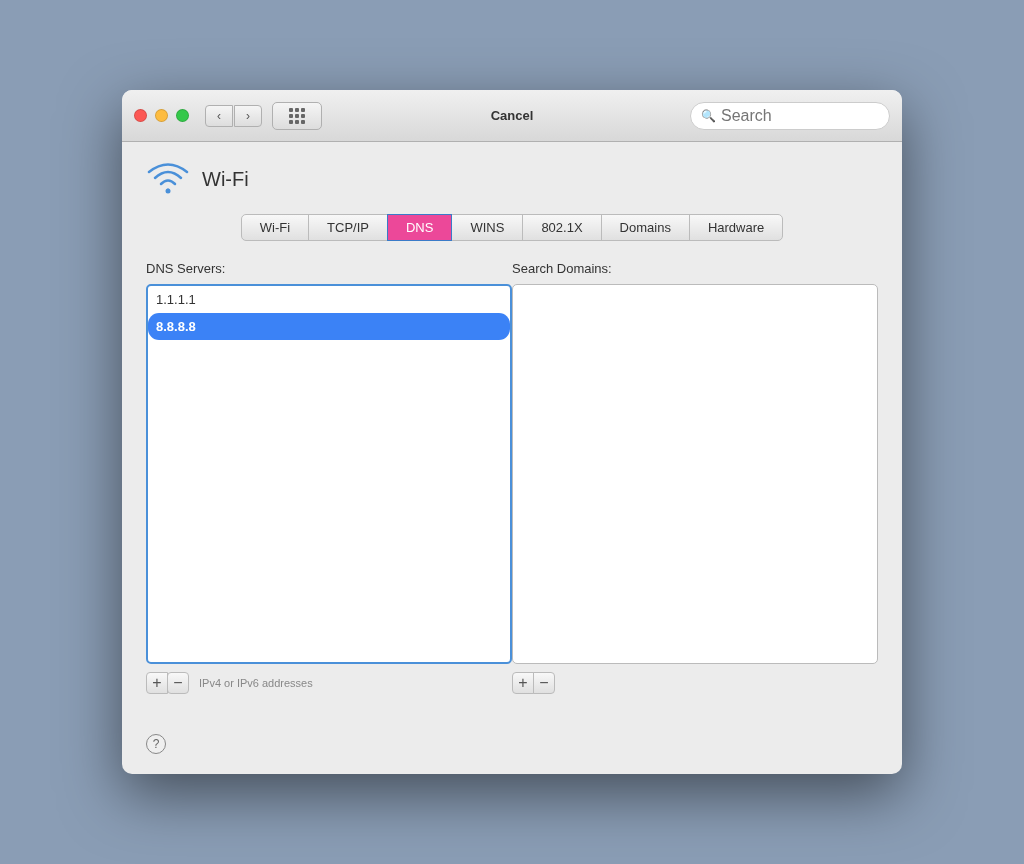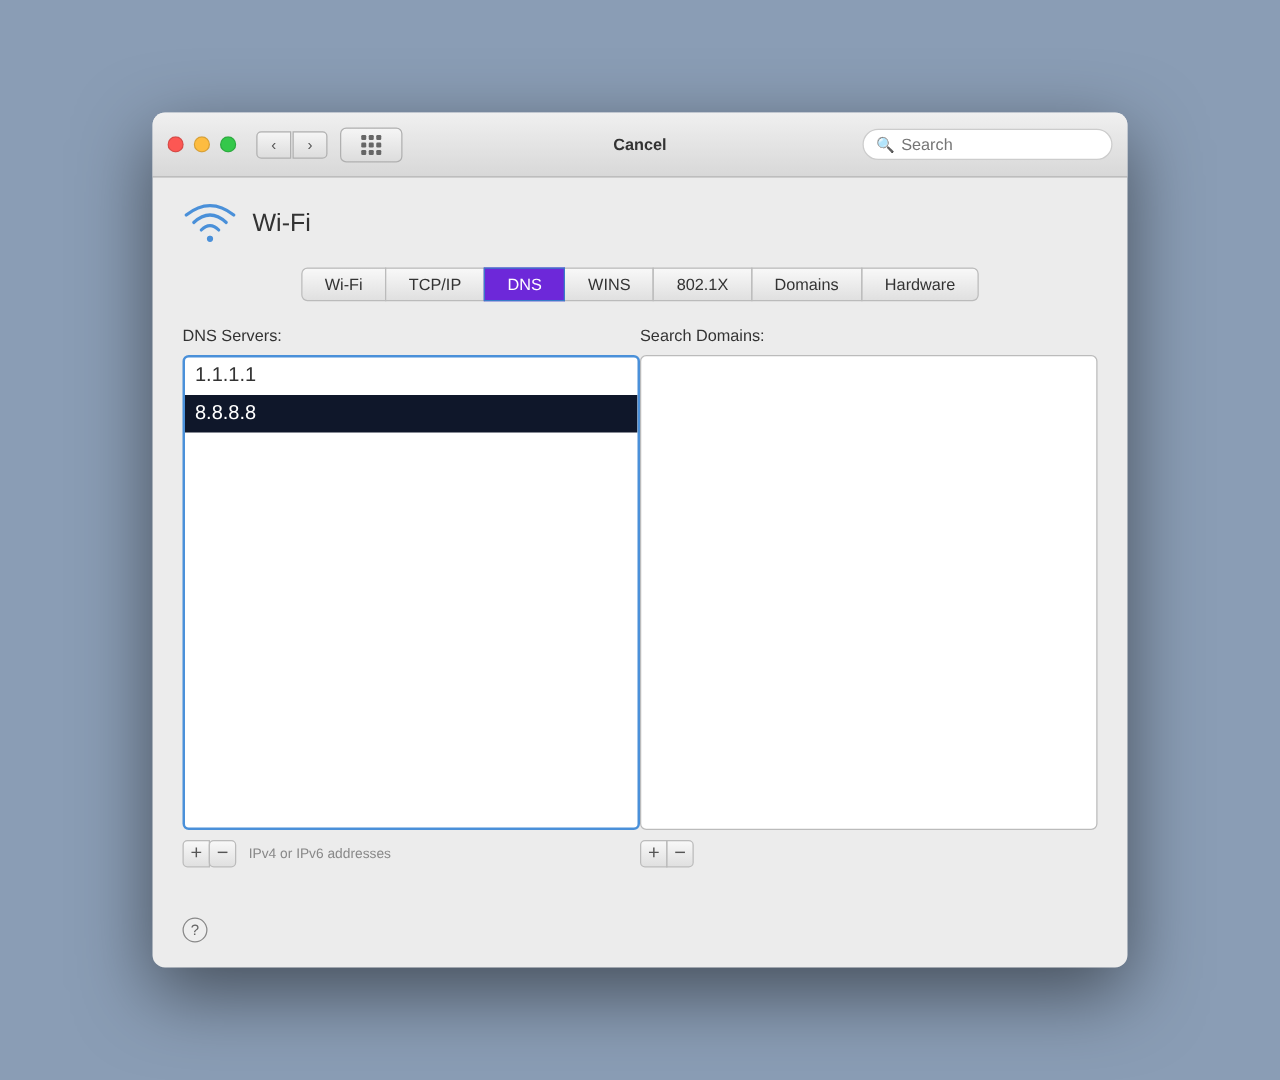--- a/index.html
+++ b/index.html
@@ -105,21 +105,21 @@
       width: 200px;
     }
     .search-icon-svg {
       color: #aaa;
       font-size: 12px;
       margin-right: 5px;
     }
     .search-input {
       border: none;
       outline: none;
-      font-size: 13px;
+      font-size: 16px;
       color: #1d4ed8;
       background: transparent;
       width: 100%;
     }
     .window-content {
       padding: 20px 24px 24px;
     }
     .wifi-header {
       display: flex;
       align-items: center;
@@ -143,21 +143,21 @@
       border: 1px solid #bbb;
       background: linear-gradient(to bottom, #f8f8f8, #e0e0e0);
       cursor: pointer;
       color: #333;
       margin: 0;
     }
     .tab:first-child { border-radius: 5px 0 0 5px; }
     .tab:last-child { border-radius: 0 5px 5px 0; }
     .tab + .tab { margin-left: -1px; }
     .tab.active {
-      background: #6d28d9;
+      background: #ec4899;
       color: white;
       border-color: #3a7bc8;
       z-index: 1;
       position: relative;
     }
     .dns-content {
       display: flex;
     }
     .dns-column {
       flex: 1;
@@ -173,27 +173,29 @@
       border-radius: 5px;
       background: white;
       height: 380px;
       overflow-y: auto;
     }
     .list-box.no-focus {
       border: 1px solid #bbb;
     }
     .list-item {
       padding: 6px 8px;
-      font-size: 16px;
-      color: #333;
-      cursor: pointer;
+      font-size: 13px;
+      color: #333;
+      cursor: pointer;
+      border-radius: 11px;
     }
     .list-item.selected {
-      background: #0f172a;
+      background: #3b82f6;
       color: white;
+      font-weight: bold;
     }
     .list-controls {
       display: flex;
       align-items: center;
       margin-top: 8px;
       gap: 0;
     }
     .ctrl-btn {
       width: 22px;
       height: 22px;

